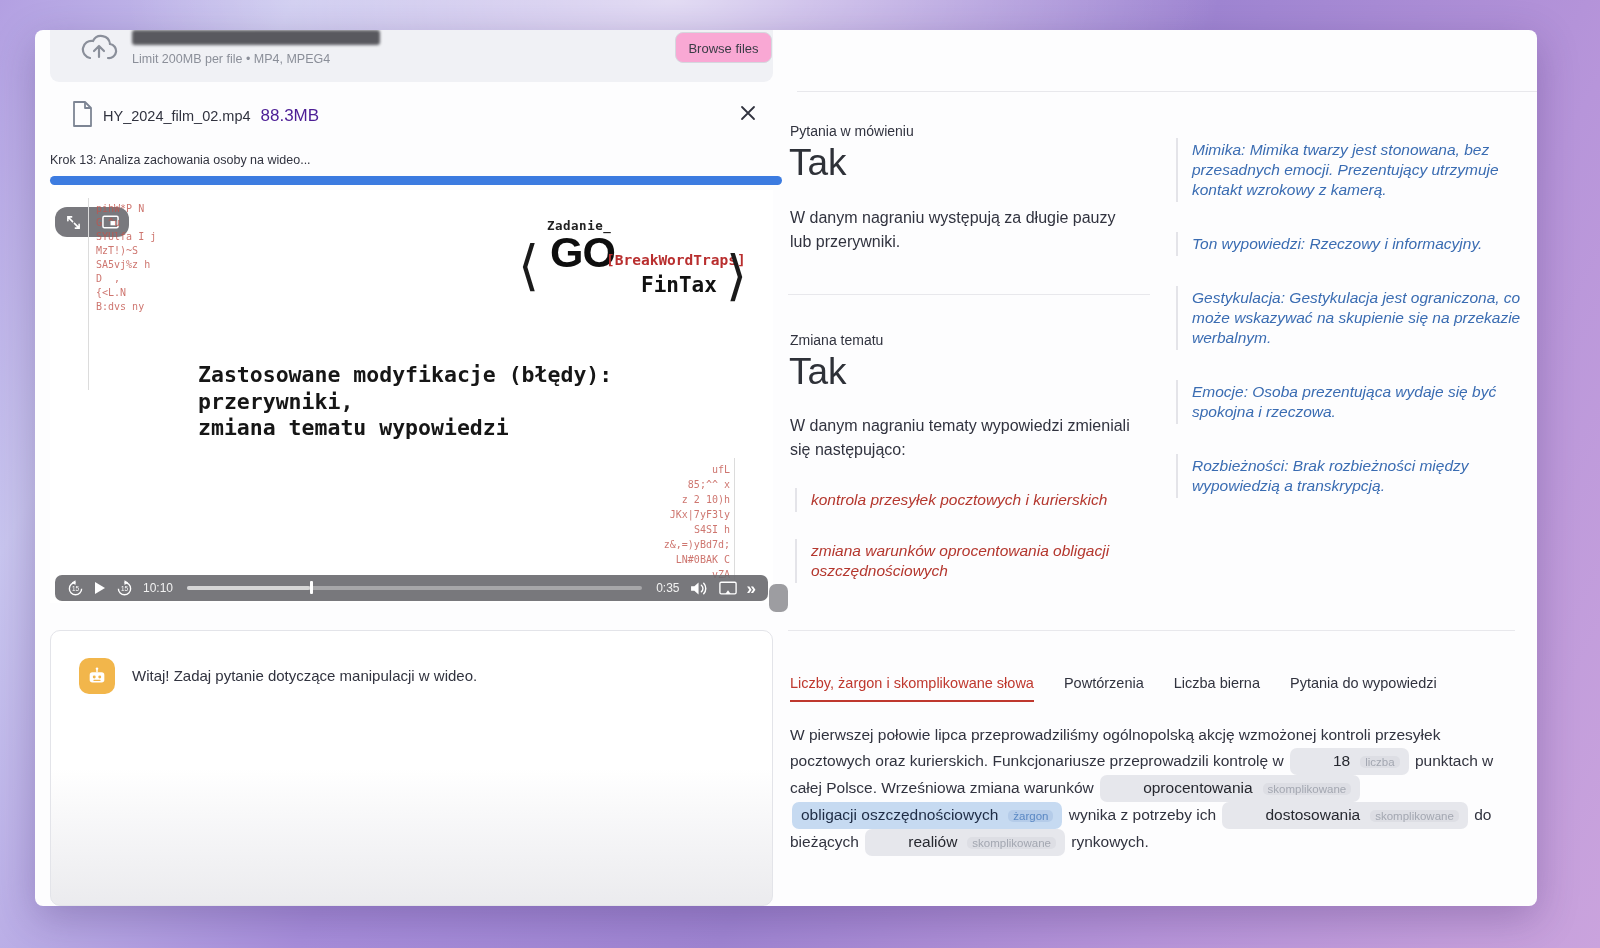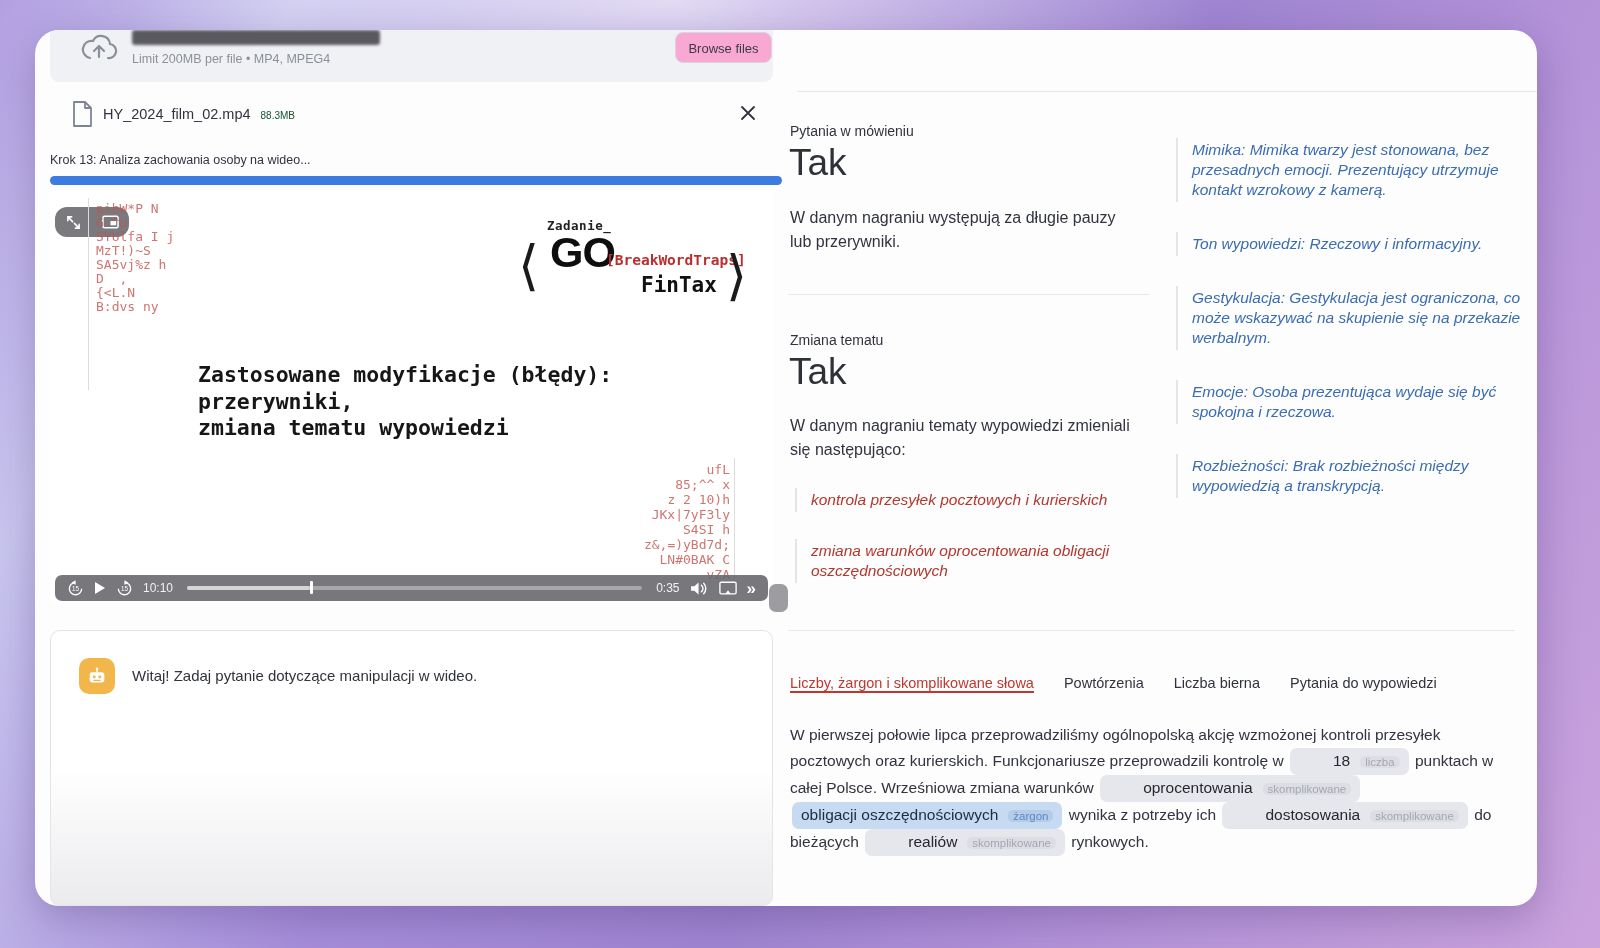--- a/index.html
+++ b/index.html
@@ -5,41 +5,41 @@
   html,body{margin:0;padding:0;}
   body{
     width:1600px;height:948px;overflow:hidden;position:relative;
     font-family:"Liberation Sans",sans-serif;
     background:
       radial-gradient(90% 60% at 42% 0%, rgba(255,255,255,.65), rgba(255,255,255,0) 38%),
       linear-gradient(118deg,#b3a0e2 0%,#c9c6ef 14%,#a78edb 38%,#9f85d2 58%,#b795da 78%,#caa3dd 100%);
   }
   .card{
     position:absolute;left:35px;top:30px;width:1502px;height:876px;
-    background:#fdfdfe;border-radius:24px;overflow:hidden;
+    background:#fdfdfe;border-radius:8px;overflow:hidden;
     box-shadow:0 12px 40px rgba(55,30,95,.28);
   }
   .abs{position:absolute;}
   
   .upload-box{left:15px;top:0;width:723px;height:52px;background:#f0f1f5;border-radius:0 0 9px 9px;}
   .redacted{left:82px;top:0;width:248px;height:15px;background:#34343a;opacity:.8;border-radius:3px;filter:blur(1.5px);}
   .limit-text{left:82px;top:22px;font-size:12.5px;color:#8b8f99;}
   .browse-btn{left:625px;top:2px;width:97px;height:31px;background:#f9a8d4;border:1px solid #d5d7de;border-radius:8px;
     font-size:13px;color:#3a3c46;display:flex;align-items:flex-end;justify-content:center;padding-bottom:6px;box-sizing:border-box;}
   .file-name{left:68px;top:76px;font-size:14.5px;color:#31333f;}
-  .file-size{font-size:10px;color:#14532d;margin-left:10px;}
+  .file-size{font-size:17px;color:#4c1d95;margin-left:10px;}
   .close-x{left:703px;top:73px;width:20px;height:20px;cursor:pointer;}
   .prog-label{left:15px;top:123px;font-size:12.5px;color:#31333f;}
   .prog-bar{left:15px;top:146px;width:732px;height:9px;border-radius:5px;background:#3c7be0;}
   
   .stage{left:15px;top:160px;width:723px;height:413px;background:#fff;}
   .ov-ctrl{left:5px;top:17px;width:74px;height:30px;background:rgba(88,88,94,.8);border-radius:12px;
     display:flex;align-items:center;justify-content:space-around;}
   .vline{width:1px;background:#dcdcdc;}
-  .glitch{font-family:"DejaVu Sans Mono",monospace;font-size:13px;line-height:14px;color:#c2544c;opacity:.8;white-space:pre;}
+  .glitch{font-family:"DejaVu Sans Mono",monospace;font-size:10px;line-height:14px;color:#c2544c;opacity:.8;white-space:pre;}
   .glitch-l{left:46px;top:12px;}
   .glitch-r{left:578px;top:272px;width:102px;text-align:right;line-height:15px;}
   .zadanie{left:497px;top:28px;font-family:"DejaVu Sans Mono",monospace;font-weight:bold;font-size:12.5px;color:#222;letter-spacing:.5px;}
   .lbracket{left:468px;top:44px;font-size:54px;font-weight:200;color:#1a1a1a;font-family:"DejaVu Sans",sans-serif;}
   .rbracket{left:676px;top:54px;font-size:54px;font-weight:200;color:#1a1a1a;font-family:"DejaVu Sans",sans-serif;}
   .go{left:500px;top:38px;font-size:43px;font-weight:bold;color:#0e0e0e;letter-spacing:-1px;font-family:"Liberation Sans",sans-serif;}
   .bwt{left:556px;top:62px;font-family:"DejaVu Sans Mono",monospace;font-weight:bold;font-size:14.5px;color:#b92f2f;}
   .fintax{left:591px;top:83px;font-family:"DejaVu Sans Mono",monospace;font-weight:bold;font-size:21px;color:#111;}
   .mods{left:148px;top:172px;font-family:"DejaVu Sans Mono",monospace;font-weight:bold;font-size:21.5px;line-height:26.5px;color:#161616;}
   .ctrlbar{left:5px;top:385px;width:713px;height:26px;border-radius:7px;background:rgba(105,105,110,.9);
@@ -58,21 +58,21 @@
   .scroll-thumb{left:734px;top:554px;width:19px;height:28px;background:#9d9da1;border-radius:7px;}
   
   .hdiv{height:1px;background:#e8e8ec;}
   .sec-title{font-size:14px;color:#31333f;}
   .sec-value{font-size:37px;color:#2e3138;}
   .sec-desc{font-size:16px;line-height:24px;color:#31333f;}
   .bq{border-left:2px solid #e4e4e9;padding:2px 0 2px 14px;font-style:italic;font-size:15.5px;line-height:20px;}
   .bq.red{color:#b4372e;margin-bottom:27px;}
   .bq.blue{color:#3a6cb2;margin-bottom:30px;}
   .tabs{left:755px;top:645px;display:flex;gap:30px;font-size:14.5px;}
-  .tab{color:#31333f;cursor:pointer;white-space:nowrap;}
+  .tab{padding-bottom:9px;color:#31333f;cursor:pointer;white-space:nowrap;}
   .tab.active{color:#bf382e;border-bottom:2px solid #bf382e;}
   .transcript{left:755px;top:692px;width:728px;font-size:15.5px;line-height:26px;color:#31333f;}
   .pill{display:inline-block;border-radius:7px;padding:0 9px;margin:0 2px;white-space:nowrap;}
   .pill.number,.pill.complex{background:#e6e7ec;padding-left:43px;}
   .pill.jargon{background:#c6daf1;}
   .pill-word{color:#26282f;}
   .pill.jargon .pill-word{color:#1e2c45;}
   .pill-tag{font-size:11.5px;margin-left:10px;border-radius:5px;padding:0 5px;}
   .pill.number .pill-tag,.pill.complex .pill-tag{color:#a3a7b1;background:#dddee4;}
   .pill.jargon .pill-tag{color:#5a88c4;background:#b5cce9;}

